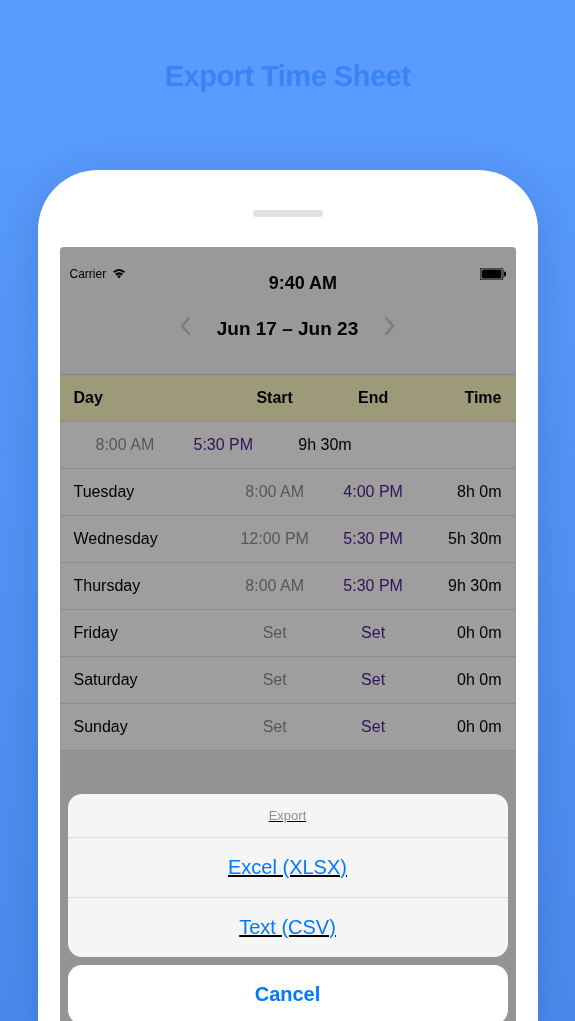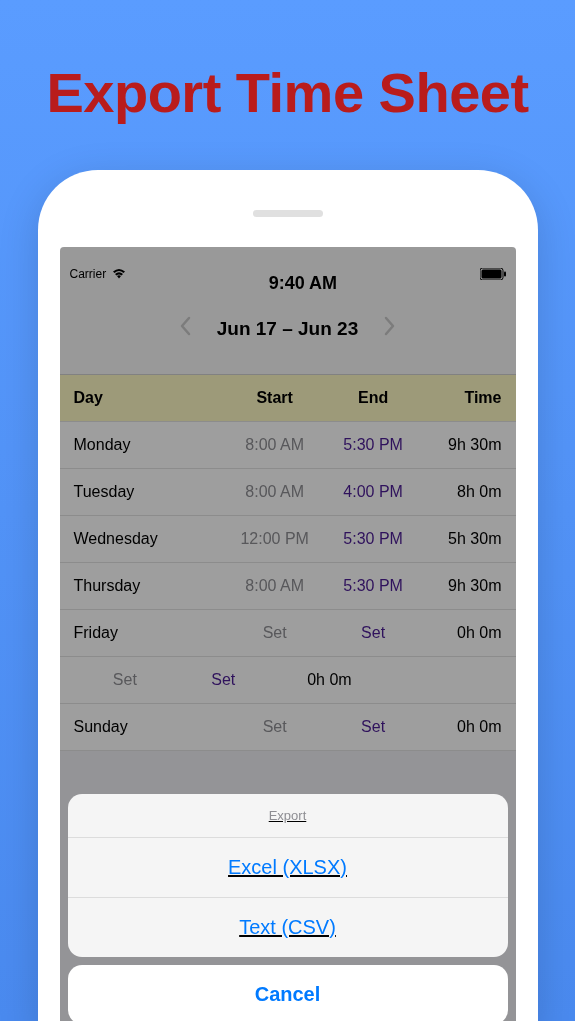--- a/index.html
+++ b/index.html
@@ -9,22 +9,22 @@
       font-family: -apple-system, BlinkMacSystemFont, "Helvetica Neue", sans-serif;
     }
     body {
       width: 575px;
       height: 1021px;
       background: linear-gradient(180deg, #5a9cff 0%, #4a8aef 100%);
       overflow: hidden;
       position: relative;
     }
     .page-title {
-      color: #b91c1c;
-      font-size: 56px;
+      color: #3b82f6;
+      font-size: 29px;
       font-weight: 600;
       text-align: center;
       padding-top: 60px;
       letter-spacing: -0.5px;
     }
     .phone-frame {
       position: absolute;
       top: 170px;
       left: 50%;
       transform: translateX(-50%);
@@ -199,21 +199,20 @@
 
     <div class="table-container">
       <div class="table-header">
         <div class="col-day">Day</div>
         <div class="col-start">Start</div>
         <div class="col-end">End</div>
         <div class="col-time">Time</div>
       </div>
 
       <div class="table-row">
-        <div class="col-day">Monday</div>
         <div class="col-start">8:00 AM</div>
         <div class="col-end">5:30 PM</div>
         <div class="col-time">9h 30m</div>
       </div>
       <div class="table-row">
         <div class="col-day">Tuesday</div>
         <div class="col-start">8:00 AM</div>
         <div class="col-end">4:00 PM</div>
         <div class="col-time">8h 0m</div>
       </div>
@@ -229,20 +228,21 @@
         <div class="col-end">5:30 PM</div>
         <div class="col-time">9h 30m</div>
       </div>
       <div class="table-row">
         <div class="col-day">Friday</div>
         <div class="col-start">Set</div>
         <div class="col-end">Set</div>
         <div class="col-time">0h 0m</div>
       </div>
       <div class="table-row">
+        <div class="col-day">Saturday</div>
         <div class="col-start">Set</div>
         <div class="col-end">Set</div>
         <div class="col-time">0h 0m</div>
       </div>
       <div class="table-row">
         <div class="col-day">Sunday</div>
         <div class="col-start">Set</div>
         <div class="col-end">Set</div>
         <div class="col-time">0h 0m</div>
       </div>

